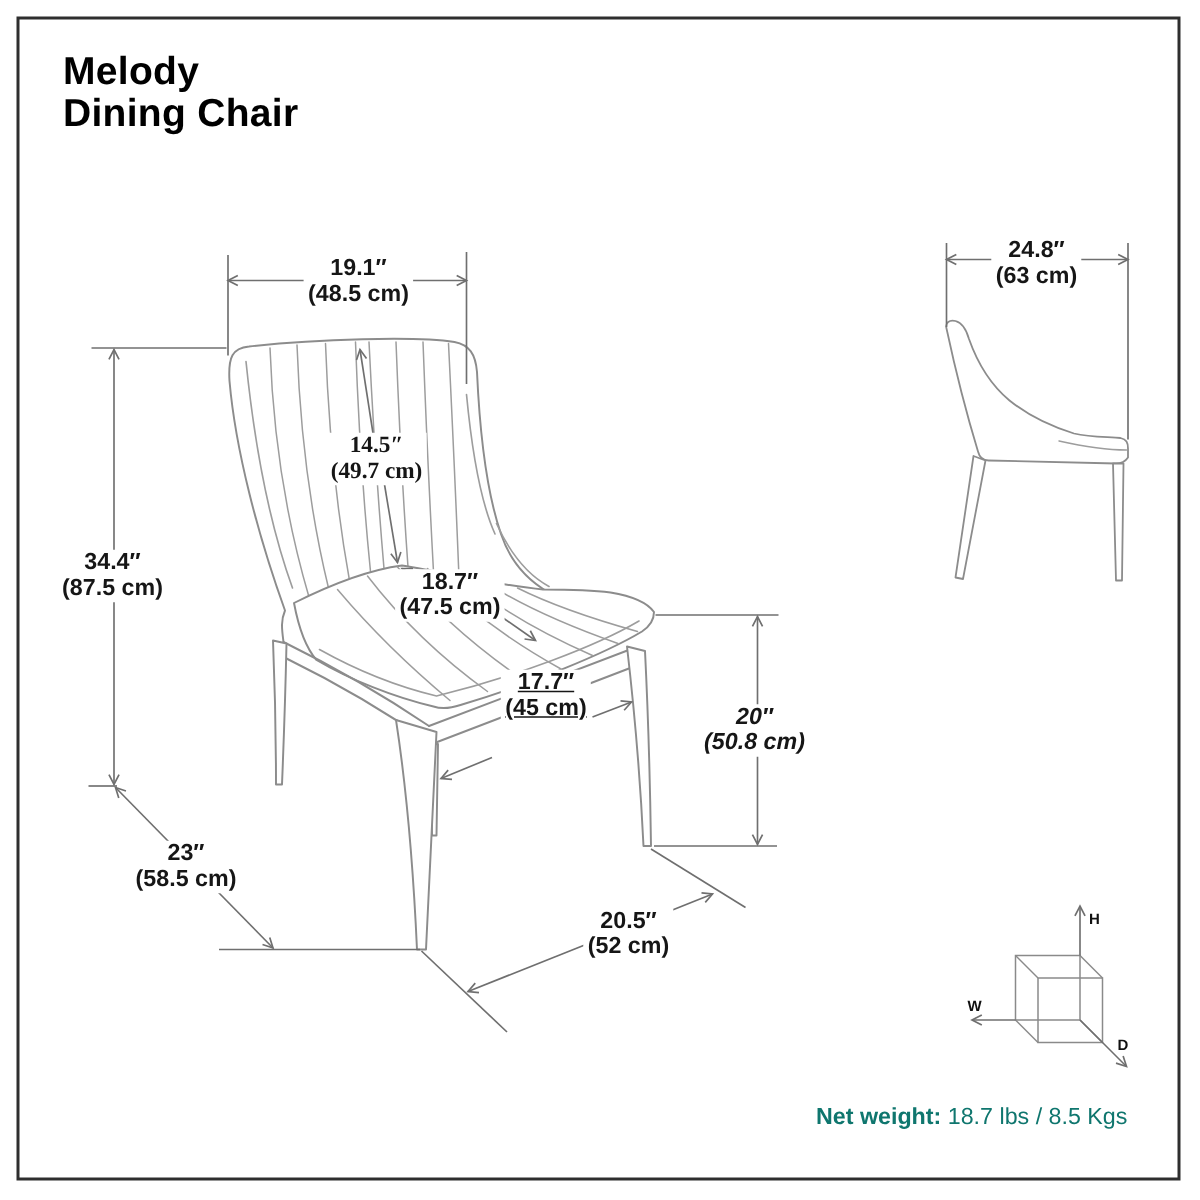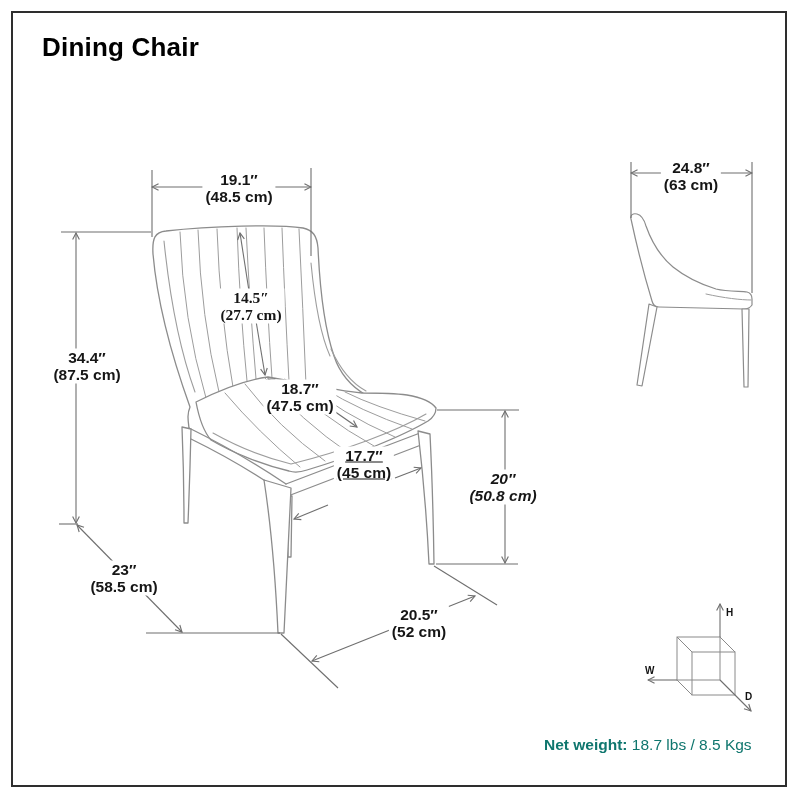--- a/index.html
+++ b/index.html
@@ -169,36 +169,37 @@
     </g>
     <text class="axis-label" x="726" y="616" stroke="none">H</text>
     <text class="axis-label" x="645" y="674" stroke="none">W</text>
     <text class="axis-label" x="745" y="700" stroke="none">D</text>
   </g>
 </svg>
 
 <div class="page-border"></div>
 
 <div class="title">
+  <div>Melody</div>
   <div>Dining Chair</div>
 </div>
 
 <div class="dim-label" style="left:239px;top:188px;">
   <div>19.1″</div>
   <div>(48.5 cm)</div>
 </div>
 <div class="dim-label" style="left:251px;top:306px;font-family:Liberation Serif, serif;">
   <div>14.5″</div>
-  <div>(27.7 cm)</div>
+  <div>(49.7 cm)</div>
 </div>
 <div class="dim-label" style="left:300px;top:397px;">
   <div>18.7″</div>
   <div>(47.5 cm)</div>
 </div>
-<div class="dim-label" style="left:75px;top:366px;margin-left:12px;">
+<div class="dim-label" style="left:75px;top:384px;">
   <div>34.4″</div>
   <div>(87.5 cm)</div>
 </div>
 <div class="dim-label" style="left:364px;top:464px;text-decoration:underline;">
   <div>17.7″</div>
   <div>(45 cm)</div>
 </div>
 <div class="dim-label" style="left:503px;top:487px;font-style:italic;">
   <div>20″</div>
   <div>(50.8 cm)</div>

